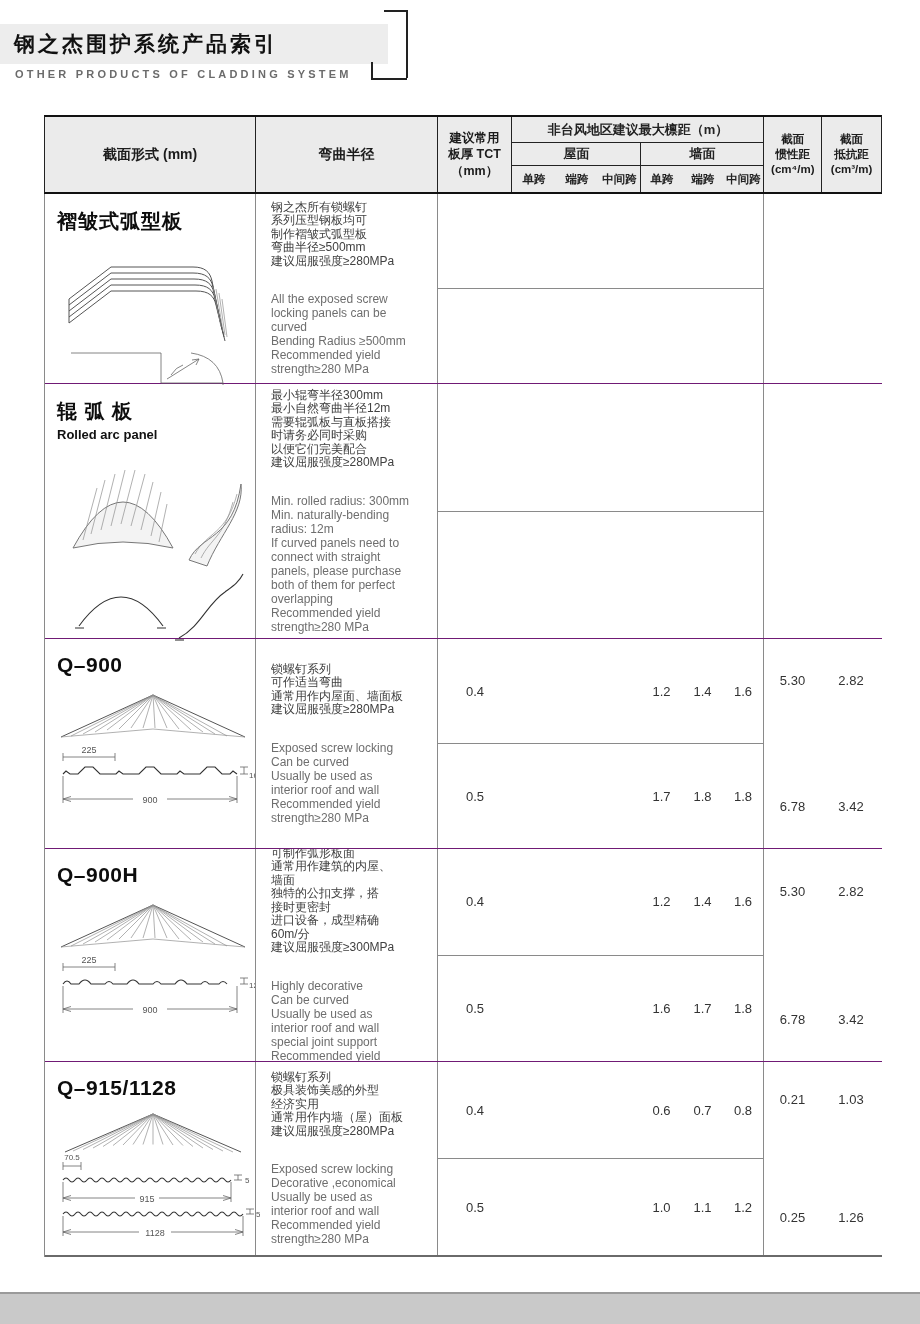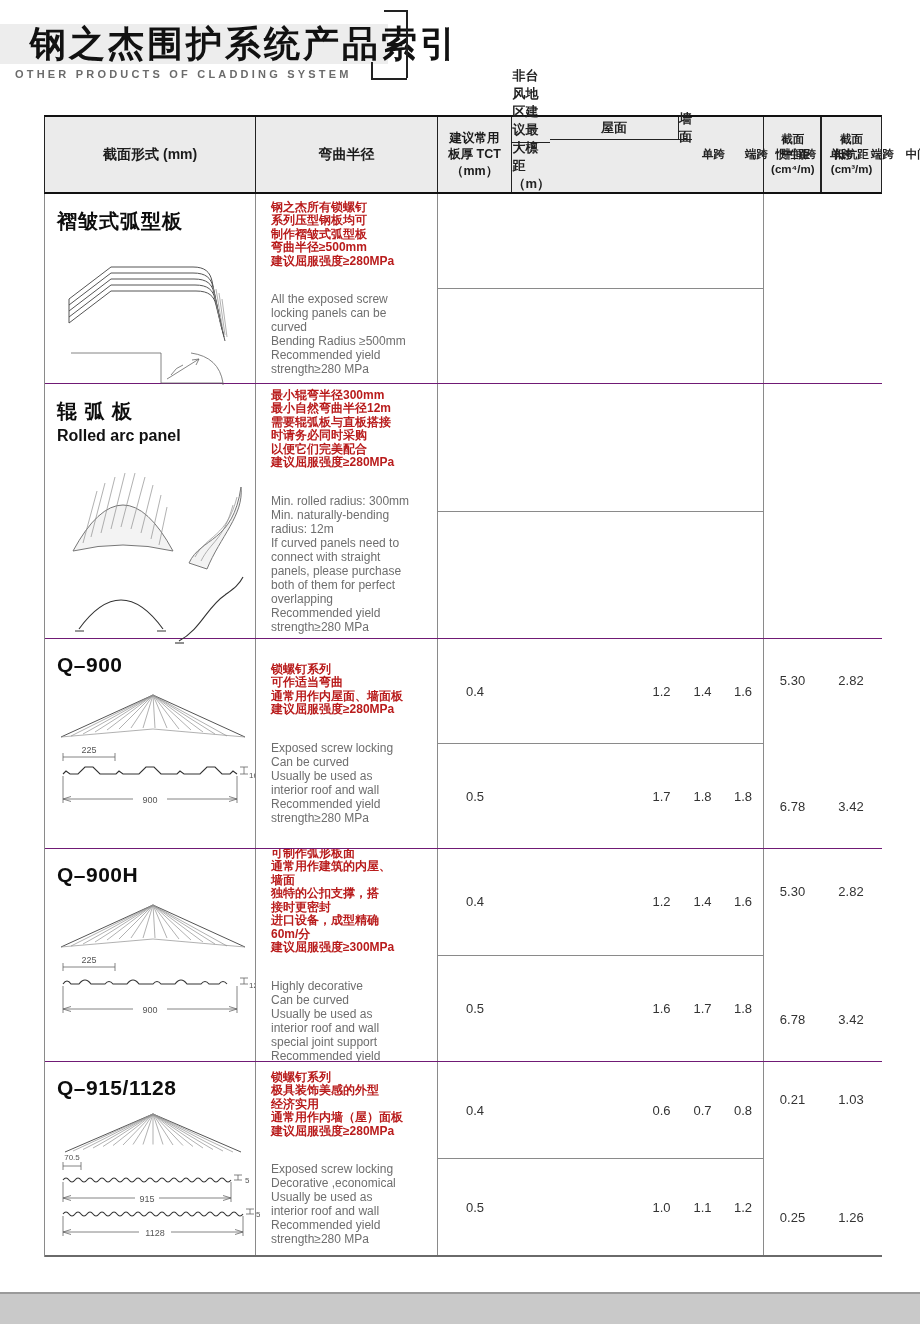--- a/index.html
+++ b/index.html
@@ -1,40 +1,40 @@
 <!DOCTYPE html>
 <html><head>
 <meta charset="utf-8">
 <style>
   html,body{margin:0;padding:0;}
   body{width:920px;height:1324px;position:relative;background:#fff;
        font-family:"Liberation Sans","DejaVu Sans",sans-serif;color:#222;}
   
   .hdr{position:absolute;left:0;top:0;width:920px;height:100px;}
   .hdr-band{position:absolute;left:0;top:24px;width:388px;height:40px;background:#ededed;}
-  .hdr-title{position:absolute;left:30px;top:24px;font-size:36px;font-weight:bold;
+  .hdr-title{position:absolute;left:14px;top:24px;font-size:21px;font-weight:bold;
              letter-spacing:3px;color:#111;line-height:40px;white-space:nowrap;font-family:Liberation Serif, serif;}
   .hdr-sub{position:absolute;left:15px;top:68px;font-size:11px;font-weight:bold;
            letter-spacing:3.2px;color:#6b6b6b;white-space:nowrap;}
   .brk-big{position:absolute;left:384px;top:10px;width:22px;height:66px;
            border-top:2px solid #222;border-right:2px solid #222;}
   .brk-small{position:absolute;left:371px;top:62px;width:34px;height:16px;
              border-left:2px solid #222;border-bottom:2px solid #222;}
   
   .tbl{position:absolute;left:44px;top:115px;width:838px;}
   .thead{display:flex;background:#ebebeb;border:1px solid #222;
          border-top:2px solid #111;border-bottom:2px solid #111;box-sizing:border-box;}
   .th{box-sizing:border-box;display:flex;align-items:center;justify-content:center;
       text-align:center;white-space:pre-line;font-weight:bold;font-size:13px;
       line-height:1.3;color:#1c1c1c;height:75px;}
   .th.bl{border-left:1px solid #222;}
   .thA{width:211px;font-size:14px;}
   .thB{width:182px;font-size:14px;}
   .thC{width:75px;font-size:12.5px;}
-  .thD{width:252px;height:75px;display:flex;flex-direction:row;box-sizing:border-box;
+  .thD{width:252px;height:75px;display:flex;flex-direction:column;box-sizing:border-box;
        border-left:1px solid #222;}
   .thD .d1{height:25px;border-bottom:1px solid #222;display:flex;align-items:center;
            justify-content:center;font-weight:bold;font-size:13px;}
   .thD .d2{height:23px;border-bottom:1px solid #222;display:flex;box-sizing:border-box;}
   .thD .d2 .roof{width:129px;border-right:1px solid #222;box-sizing:border-box;
         display:flex;align-items:center;justify-content:center;font-weight:bold;font-size:13px;}
   .thD .d2 .wall{flex:1;display:flex;align-items:center;justify-content:center;
         font-weight:bold;font-size:13px;}
   .thD .d3{flex:1;display:flex;}
   .thD .d3 span{display:flex;align-items:center;justify-content:center;
@@ -44,34 +44,34 @@
   .thE{width:58px;font-size:11.5px;}
   .thF{width:60px;font-size:11.5px;}
   
   .tbody{border-left:1px solid #8a8a8a;box-sizing:border-box;}
   .trow{display:flex;border-bottom:1px solid #701a75;box-sizing:border-box;}
   .trow.last{border-bottom:2px solid #6a6a6a;}
   .c1{width:210px;box-sizing:border-box;padding:10px 0 0 10px;}
   .c2{width:182px;box-sizing:border-box;border-left:1px solid #8a8a8a;
       padding:0 0 0 15px;display:flex;flex-direction:column;justify-content:center;
       overflow:hidden;}
-  .feat-cn{white-space:pre-line;font-size:12px;font-weight:bold;line-height:13.5px;color:#b91c1c;}
+  .feat-cn{white-space:pre-line;font-size:12px;font-weight:normal;line-height:13.5px;color:#404040;}
   .feat-en{white-space:pre-line;font-size:12px;line-height:14px;color:#6e6e6e;margin-top:24px;}
   .cdata{width:327px;box-sizing:border-box;border-left:1px solid #8a8a8a;
          border-right:1px solid #8a8a8a;display:flex;flex-direction:column;}
   .cdata .half{flex:1;display:flex;align-items:center;}
   .cdata .half.top{border-bottom:1px solid #8a8a8a;box-sizing:border-box;}
   .clast{width:117px;display:flex;flex-direction:column;gap:44px;}
   .clast .half{flex:1;display:flex;align-items:center;}
   .cv{display:inline-block;text-align:center;font-size:13px;color:#333;}
   .cv.t{width:74px;}
   .cv.iv{width:57px;} .cv.rv{width:60px;}
   .pname{font-size:20px;font-weight:bold;color:#0d0d0d;letter-spacing:1px;margin:4px 0 2px 2px;}
   .pname.q{font-size:21px;letter-spacing:0.5px;}
-  .pname-en{font-size:16px;font-weight:bold;color:#111;margin-left:2px;}
+  .pname-en{font-size:13px;font-weight:bold;color:#111;margin-left:2px;}
   svg{display:block;}
   svg text{font-family:"Liberation Sans","DejaVu Sans",sans-serif;fill:#555;}
   .sk{stroke:#555;fill:none;stroke-width:1;}
   .sk2{stroke:#8f8f8f;fill:none;stroke-width:0.7;}
   .skf{stroke:#777;fill:#f3f3f3;stroke-width:1;}
   .dim{stroke:#666;fill:none;stroke-width:0.8;}
   .prof{stroke:#333;fill:none;stroke-width:1.1;}
   
   .footer-bar{position:absolute;left:0;top:1292px;width:920px;height:32px;
               background:#c9c9c9;border-top:2px solid #9a9a9a;box-sizing:border-box;}

